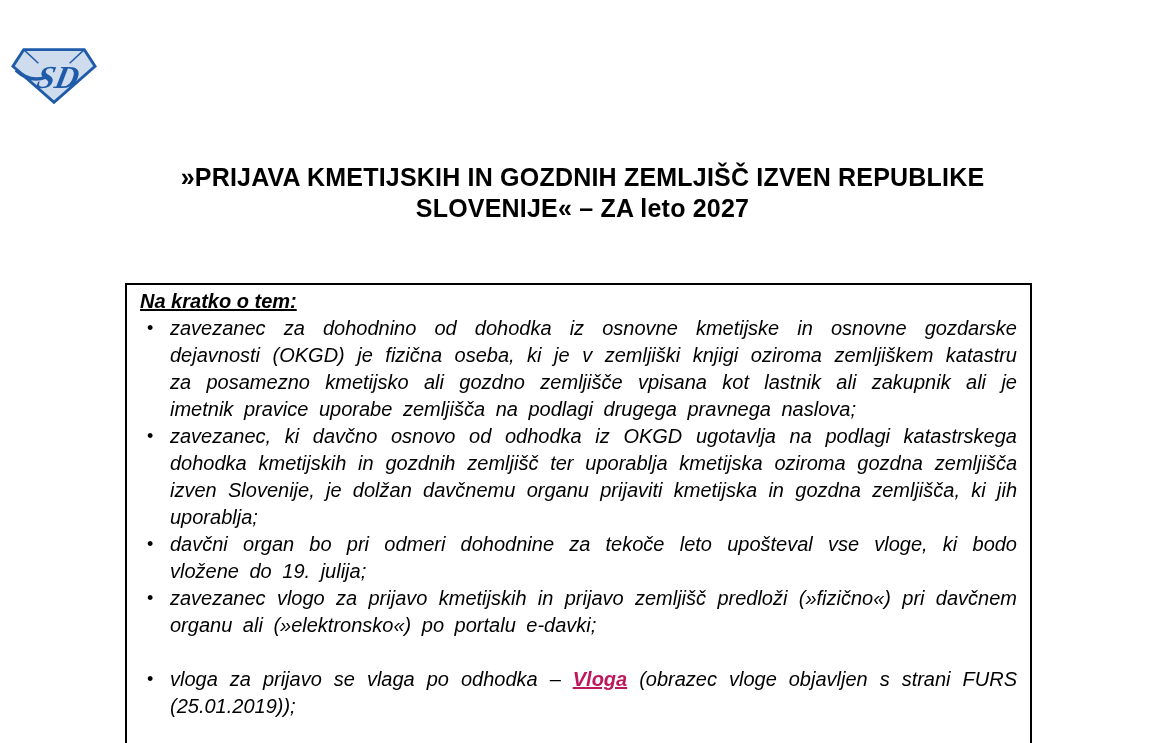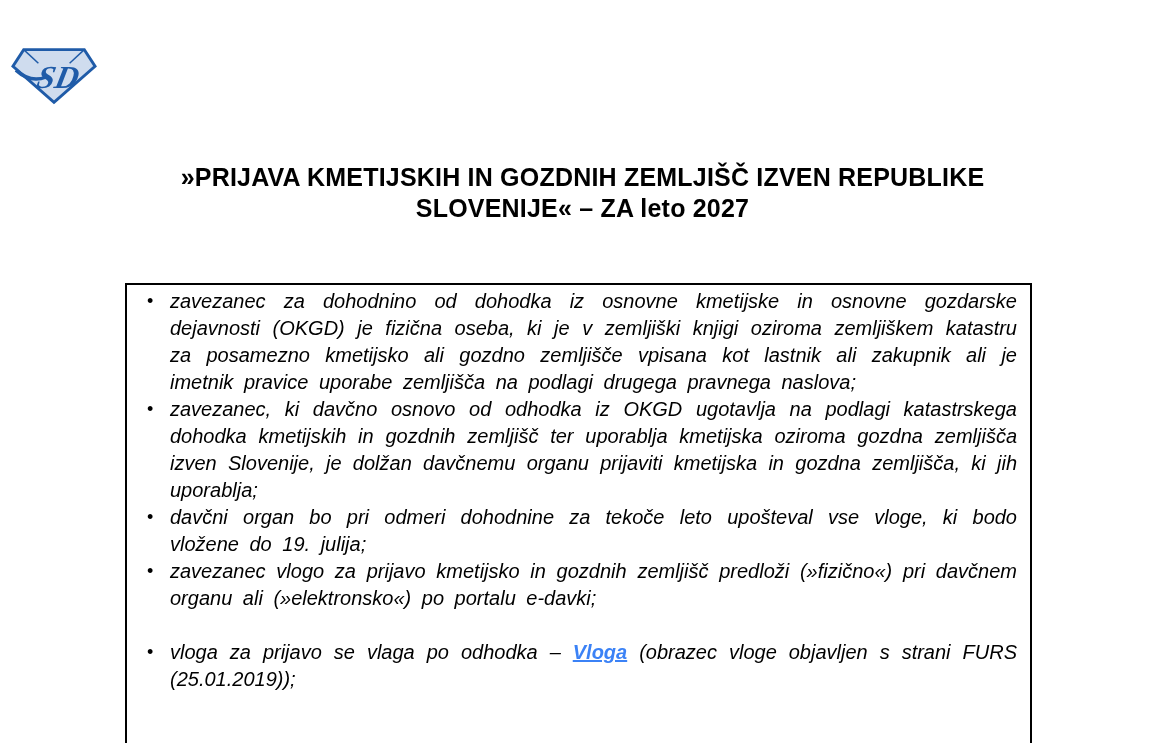--- a/index.html
+++ b/index.html
@@ -68,21 +68,21 @@
     font-size: 18px;
   }
   li.bullet .btext {
     flex: 1;
     text-align: justify;
     word-spacing: 5px;
   }
   li.bullet.spaced { margin-top: 27px; }
 
   a.vloga-link {
-    color: #3b82f6;
+    color: #be185d;
     font-weight: bold;
     font-style: italic;
     text-decoration: underline;
     cursor: pointer;
   }
 </style>
 </head>
 <body>
 
 <svg class="logo" viewBox="0 0 88 60" aria-hidden="true">
@@ -92,36 +92,37 @@
   <path d="M5 24 C 16 34, 26 35, 36 31" fill="none" stroke-width="3.5" stroke="#1f5ba8"></path>
   <text transform="translate(46,42) skewX(-12)" text-anchor="middle" font-size="33" font-weight="bold" font-style="italic" font-family="Liberation Serif, serif" fill="#1f5ba8">SD</text>
 </svg>
 
 <div class="doc-title">
   <div>»PRIJAVA KMETIJSKIH IN GOZDNIH ZEMLJIŠČ IZVEN REPUBLIKE</div>
   <div>SLOVENIJE« – ZA leto 2027</div>
 </div>
 
 <div class="info-box">
+  <span class="box-heading">Na kratko o tem:</span>
 
   <ul class="bullets">
     <li class="bullet">
       <span class="marker">•</span>
       <span class="btext">zavezanec za dohodnino od dohodka iz osnovne kmetijske in osnovne gozdarske dejavnosti (OKGD) je fizična oseba, ki je v zemljiški knjigi oziroma zemljiškem katastru za posamezno kmetijsko ali gozdno zemljišče vpisana kot lastnik ali zakupnik ali je imetnik pravice uporabe zemljišča na podlagi drugega pravnega naslova;</span>
     </li>
     <li class="bullet">
       <span class="marker">•</span>
       <span class="btext">zavezanec, ki davčno osnovo od odhodka iz OKGD ugotavlja na podlagi katastrskega dohodka kmetijskih in gozdnih zemljišč ter uporablja kmetijska oziroma gozdna zemljišča izven Slovenije, je dolžan davčnemu organu prijaviti kmetijska in gozdna zemljišča, ki jih uporablja;</span>
     </li>
     <li class="bullet">
       <span class="marker">•</span>
       <span class="btext">davčni organ bo pri odmeri dohodnine za tekoče leto upošteval vse vloge, ki bodo vložene do 19. julija;</span>
     </li>
     <li class="bullet">
       <span class="marker">•</span>
-      <span class="btext">zavezanec vlogo za prijavo kmetijsko in gozdnih zemljišč predloži (»fizično«) pri davčnem organu ali (»elektronsko«) po portalu e-davki;</span>
+      <span class="btext">zavezanec vlogo za prijavo kmetijskih in prijavo zemljišč predloži (»fizično«) pri davčnem organu ali (»elektronsko«) po portalu e-davki;</span>
     </li>
     <li class="bullet spaced">
       <span class="marker">•</span>
       <span class="btext"><span>vloga za prijavo se vlaga po odhodka – </span><a class="vloga-link" href="#">Vloga</a><span> (obrazec vloge objavljen s strani FURS (25.01.2019));</span></span>
     </li>
   </ul>
 </div>
 
 </body></html>

